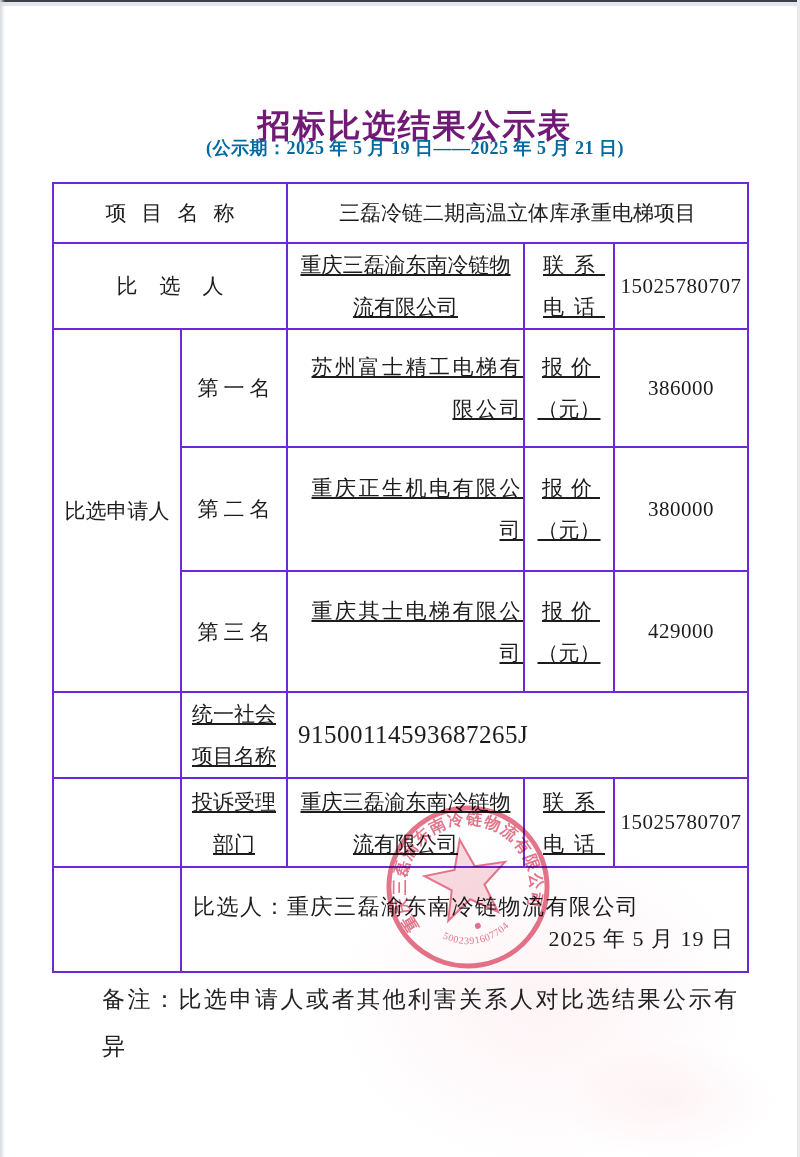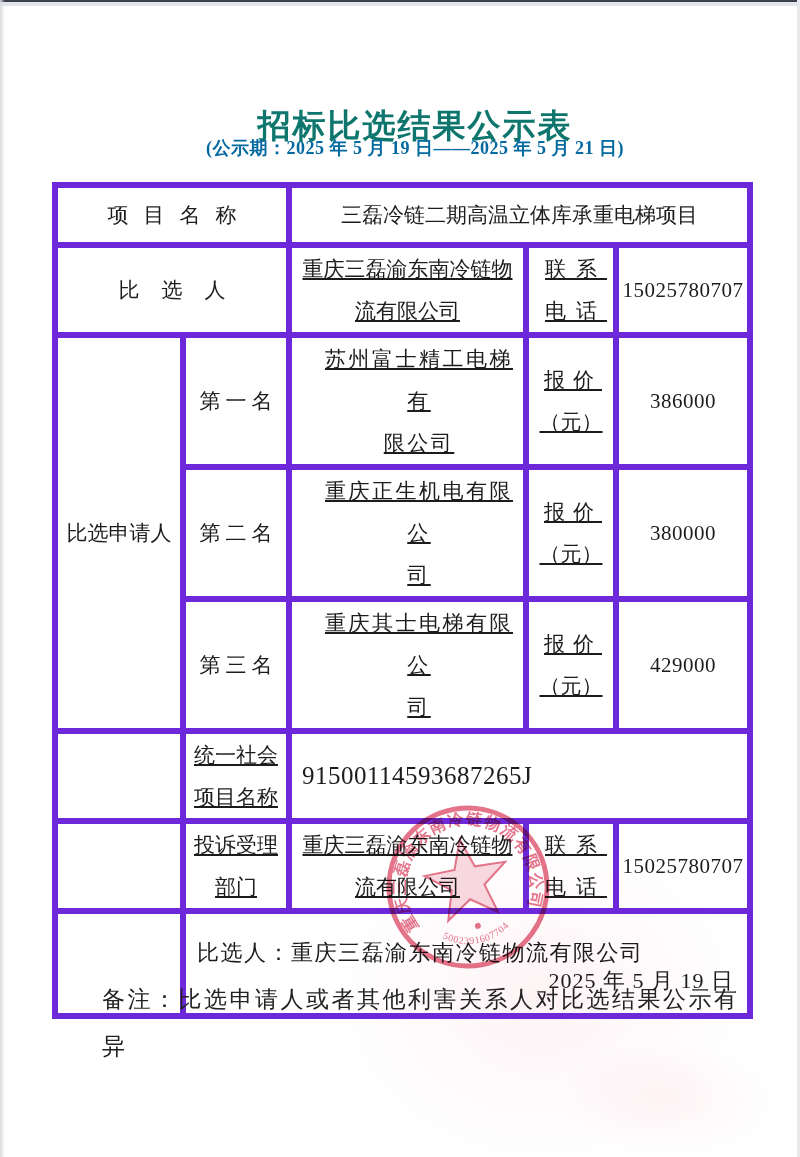--- a/index.html
+++ b/index.html
@@ -17,45 +17,45 @@
   .edge-top-light{position:absolute;top:2px;left:0;width:800px;height:4px;background:#e2e5ee;}
   .edge-left{position:absolute;top:0;left:0;width:5px;height:1157px;background:linear-gradient(to right,#d7dade,rgba(255,255,255,0));}
   .edge-right{position:absolute;top:0;right:0;width:3px;height:1157px;background:#e7e9ec;}
   .smudge1{position:absolute;left:330px;top:830px;width:420px;height:340px;border-radius:50%;
     background:radial-gradient(ellipse at center,rgba(238,140,160,0.10),rgba(238,140,160,0) 70%);}
   .smudge2{position:absolute;left:560px;top:1040px;width:220px;height:120px;border-radius:50%;
     background:radial-gradient(ellipse at center,rgba(238,150,165,0.10),rgba(238,150,165,0) 70%);}
 
   .title{
     position:absolute;left:30px;top:104px;width:770px;text-align:center;
-    font-size:33px;font-weight:bold;letter-spacing:2px;color:#0f766e;
+    font-size:33px;font-weight:bold;letter-spacing:2px;color:#701a75;
   }
   .subtitle{
     position:absolute;left:30px;top:136px;width:770px;text-align:center;
     font-size:18px;font-weight:bold;letter-spacing:0.5px;color:#0369a1;
   }
 
   table.doc{
     position:absolute;left:52px;top:182px;width:695px;
     border-collapse:collapse;table-layout:fixed;
   }
   table.doc td{
-    border:6px solid #6d28d9;
+    border:2px solid #6d28d9;
     text-align:center;vertical-align:middle;
     font-size:21px;color:#1c1c1c;
     padding:0;
   }
   .line{display:block;line-height:42px;text-decoration:underline;}
   .label-sp15{letter-spacing:15px;padding-left:15px;}
   .label-sp22{letter-spacing:22px;padding-left:22px;}
   .label-sp10{letter-spacing:10px;padding-left:10px;}
   .label-sp8{letter-spacing:8px;padding-left:4px;}
   .label-sp5{letter-spacing:5px;padding-left:5px;margin-top:48px;}
   .num{font-size:23px;letter-spacing:0.5px;}
-  .company-just{text-align:center;padding-left:23px;letter-spacing:2.5px;}
+  .company-just{text-align:right;padding-left:23px;letter-spacing:2.5px;}
   .code-cell{text-align:left !important;padding-left:10px !important;}
   .code-val{font-size:25px;letter-spacing:0.5px;font-family:Liberation Serif, serif;}
   .sig-cell{position:relative;}
   .sig-line{position:absolute;left:11px;top:24px;font-size:22px;letter-spacing:1.5px;white-space:nowrap;text-align:right;}
   .sig-date{position:absolute;right:13px;bottom:17px;font-size:22px;letter-spacing:1px;white-space:nowrap;}
 
   .note{position:absolute;left:102px;top:976px;width:640px;font-size:23px;
     line-height:47px;letter-spacing:2.5px;color:#232323;}
 
   .seal{
@@ -138,21 +138,21 @@
           <span class="line company-just">重庆正生机电有限公</span>
           <span class="line company-just">司</span>
         </td>
         <td>
           <span class="line label-sp8">报价</span>
           <span class="line">（元）</span>
         </td>
         <td class="num">380000</td>
       </tr>
 
-      <tr style="height:107px">
+      <tr style="height:121px">
         <td>
           <span class="label-sp5">第三名</span>
         </td>
         <td>
           <span class="line company-just">重庆其士电梯有限公</span>
           <span class="line company-just">司</span>
         </td>
         <td>
           <span class="line label-sp8">报价</span>
           <span class="line">（元）</span>

